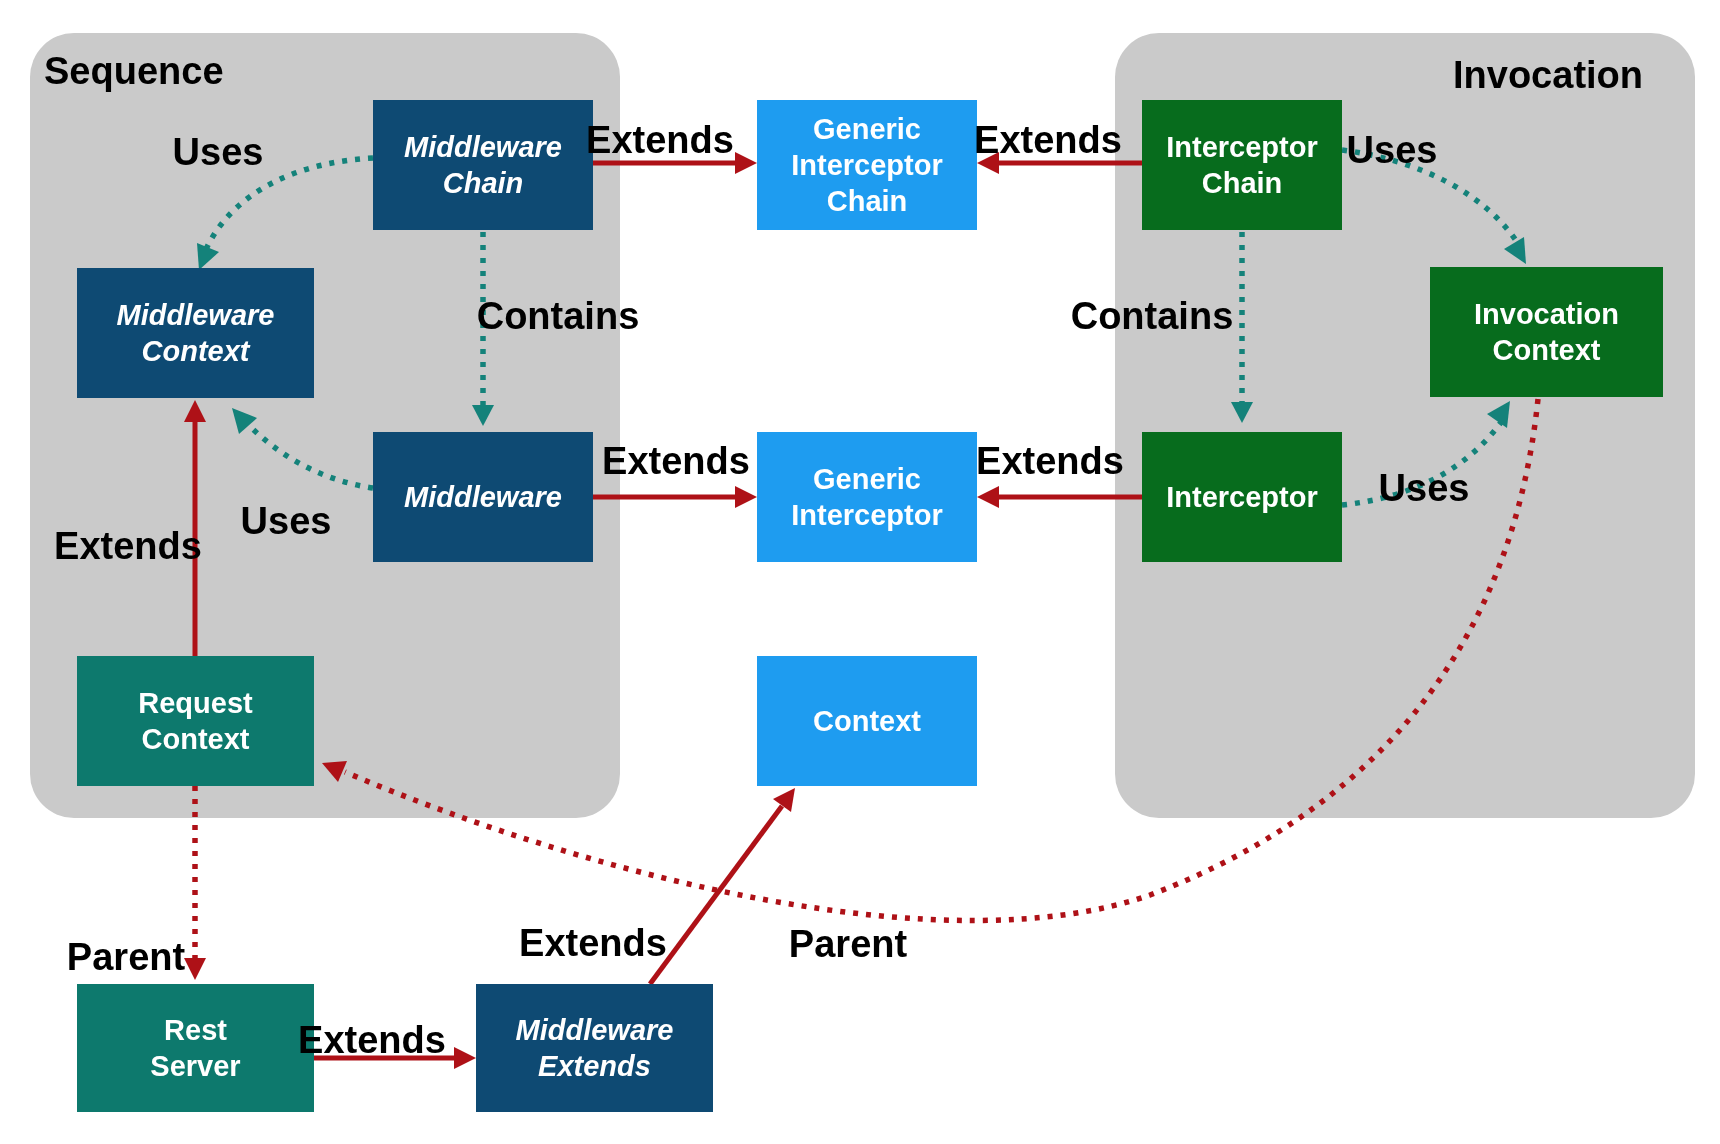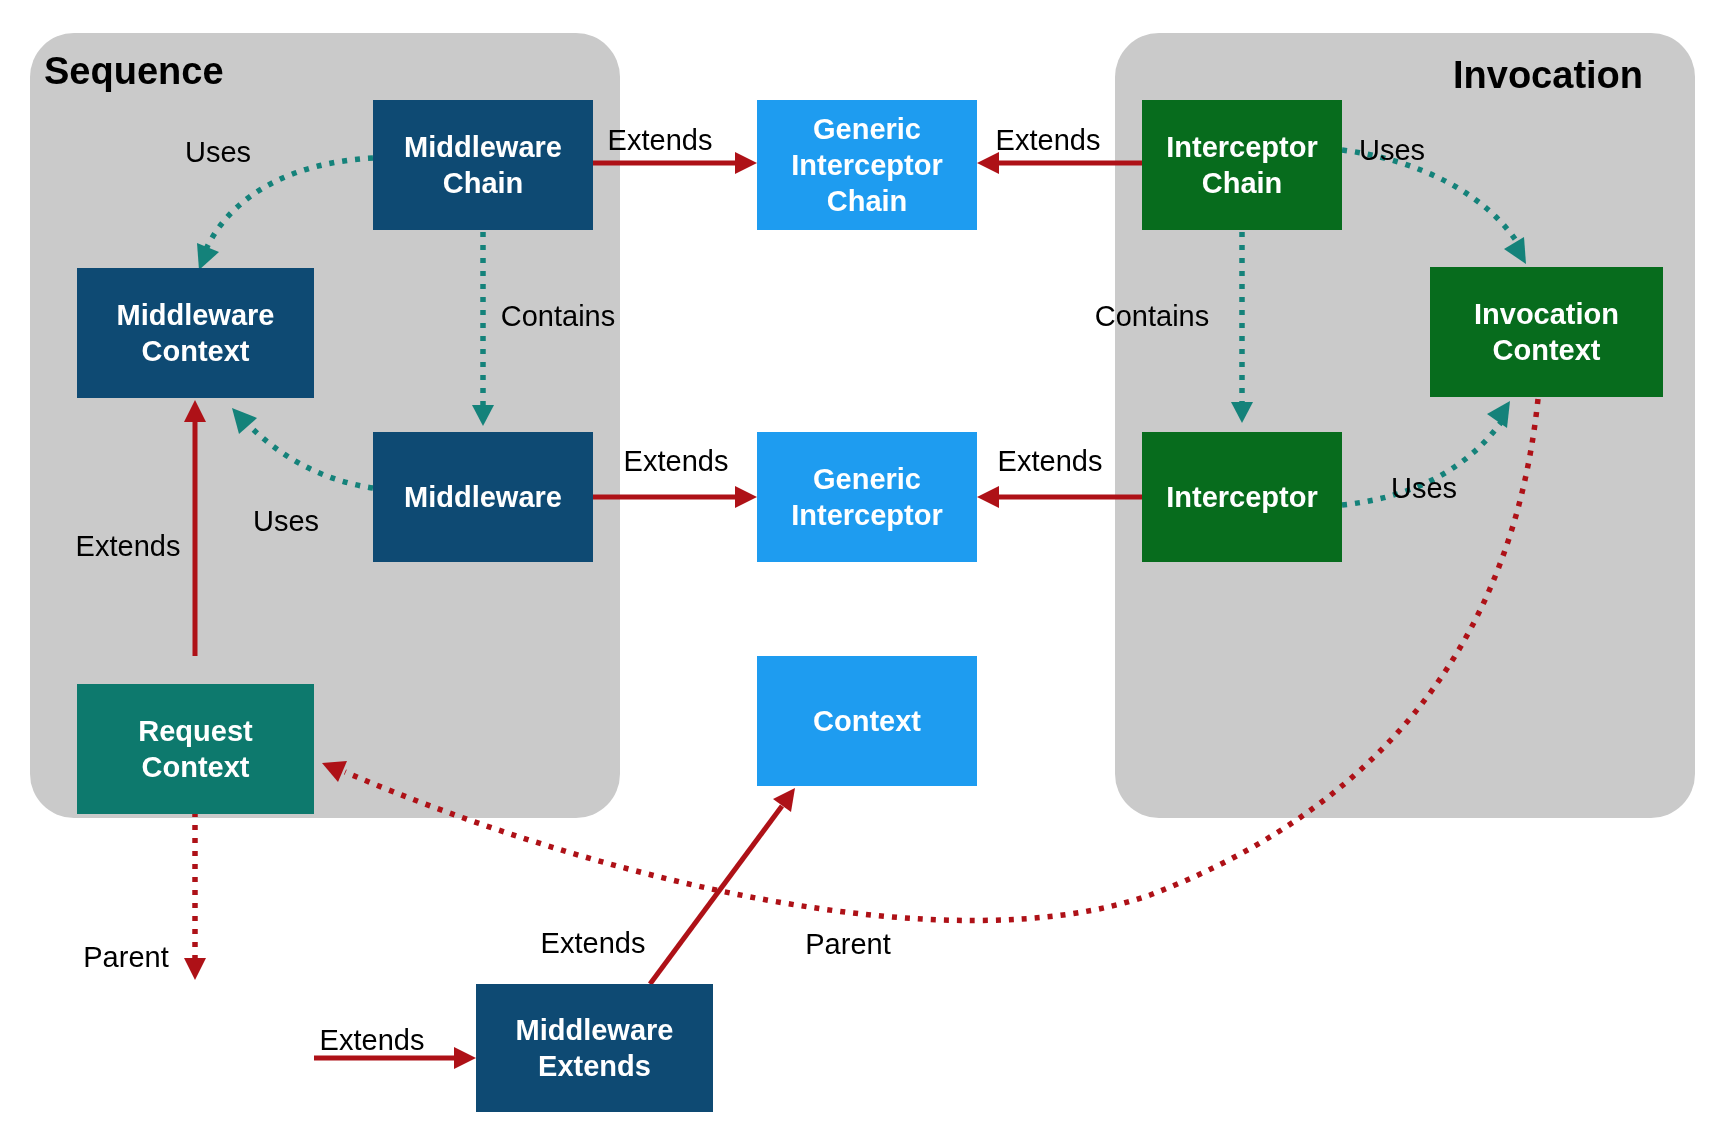--- a/index.html
+++ b/index.html
@@ -11,26 +11,26 @@
 
   svg.edges { position:absolute; left:0; top:0; z-index:1; }
   .r-solid { stroke:var(--red-arrow,#ae1117); stroke-width:5; fill:none; }
   .r-dot   { stroke:var(--red-arrow,#ae1117); stroke-width:5.5; fill:none; stroke-dasharray:5 8; }
   .t-dot   { stroke:var(--teal-arrow,#14827a); stroke-width:5.5; fill:none; stroke-dasharray:5 8; }
   .r-head  { fill:var(--red-arrow,#ae1117); stroke:none; }
   .t-head  { fill:var(--teal-arrow,#14827a); stroke:none; }
 
   .node { position:absolute; z-index:2; display:flex; flex-direction:column; align-items:center; justify-content:center;
           color:var(--node-text,#fff); font-size:29px; font-weight:bold; line-height:36px; text-align:center; }
-  .c-navy  { background:var(--dark-blue,#0e4a73); }
+  .c-navy  { background:var(--dark-blue,#0e4a73);font-style:italic; }
   .c-blue  { background:var(--bright-blue,#1e9cf0);justify-content:center; }
   .c-green { background:var(--dark-green,#076c1d); }
-  .c-teal  { background:var(--teal,#0d796d);margin-top:28px; }
+  .c-teal  { background:var(--teal,#0d796d); }
 
-  .edge-label { position:absolute; z-index:3; transform:translate(-50%,-50%); font-size:29px; font-weight:normal;
+  .edge-label { position:absolute; z-index:3; transform:translate(-50%,-50%); font-size:38px; font-weight:bold;
                 color:var(--label-text,#000); white-space:nowrap; }
 </style>
 </head>
 <body>
 
 <div class="stage">
 
   <div class="container-box" style="left:30px; top:33px; width:590px; height:785px;"></div>
   <div class="container-box" style="left:1115px; top:33px; width:580px; height:785px;"></div>
 
@@ -144,20 +144,24 @@
 
   <div class="node c-teal" style="left:77px; top:656px; width:237px; height:130px;">
     <span>Request</span>
     <span>Context</span>
   </div>
 
   <div class="node c-blue" style="left:757px; top:656px; width:220px; height:130px;">
     <span>Context</span>
   </div>
 
+  <div class="node c-teal" style="left:77px; top:984px; width:237px; height:128px;">
+    <span>Rest</span>
+    <span>Server</span>
+  </div>
 
   <div class="node c-navy" style="left:476px; top:984px; width:237px; height:128px;">
     <span>Middleware</span>
     <span>Extends</span>
   </div>
 
   <div class="edge-label" style="left:218px; top:152px;">Uses</div>
   <div class="edge-label" style="left:558px; top:316px;">Contains</div>
   <div class="edge-label" style="left:286px; top:521px;">Uses</div>
   <div class="edge-label" style="left:128px; top:546px;">Extends</div>

